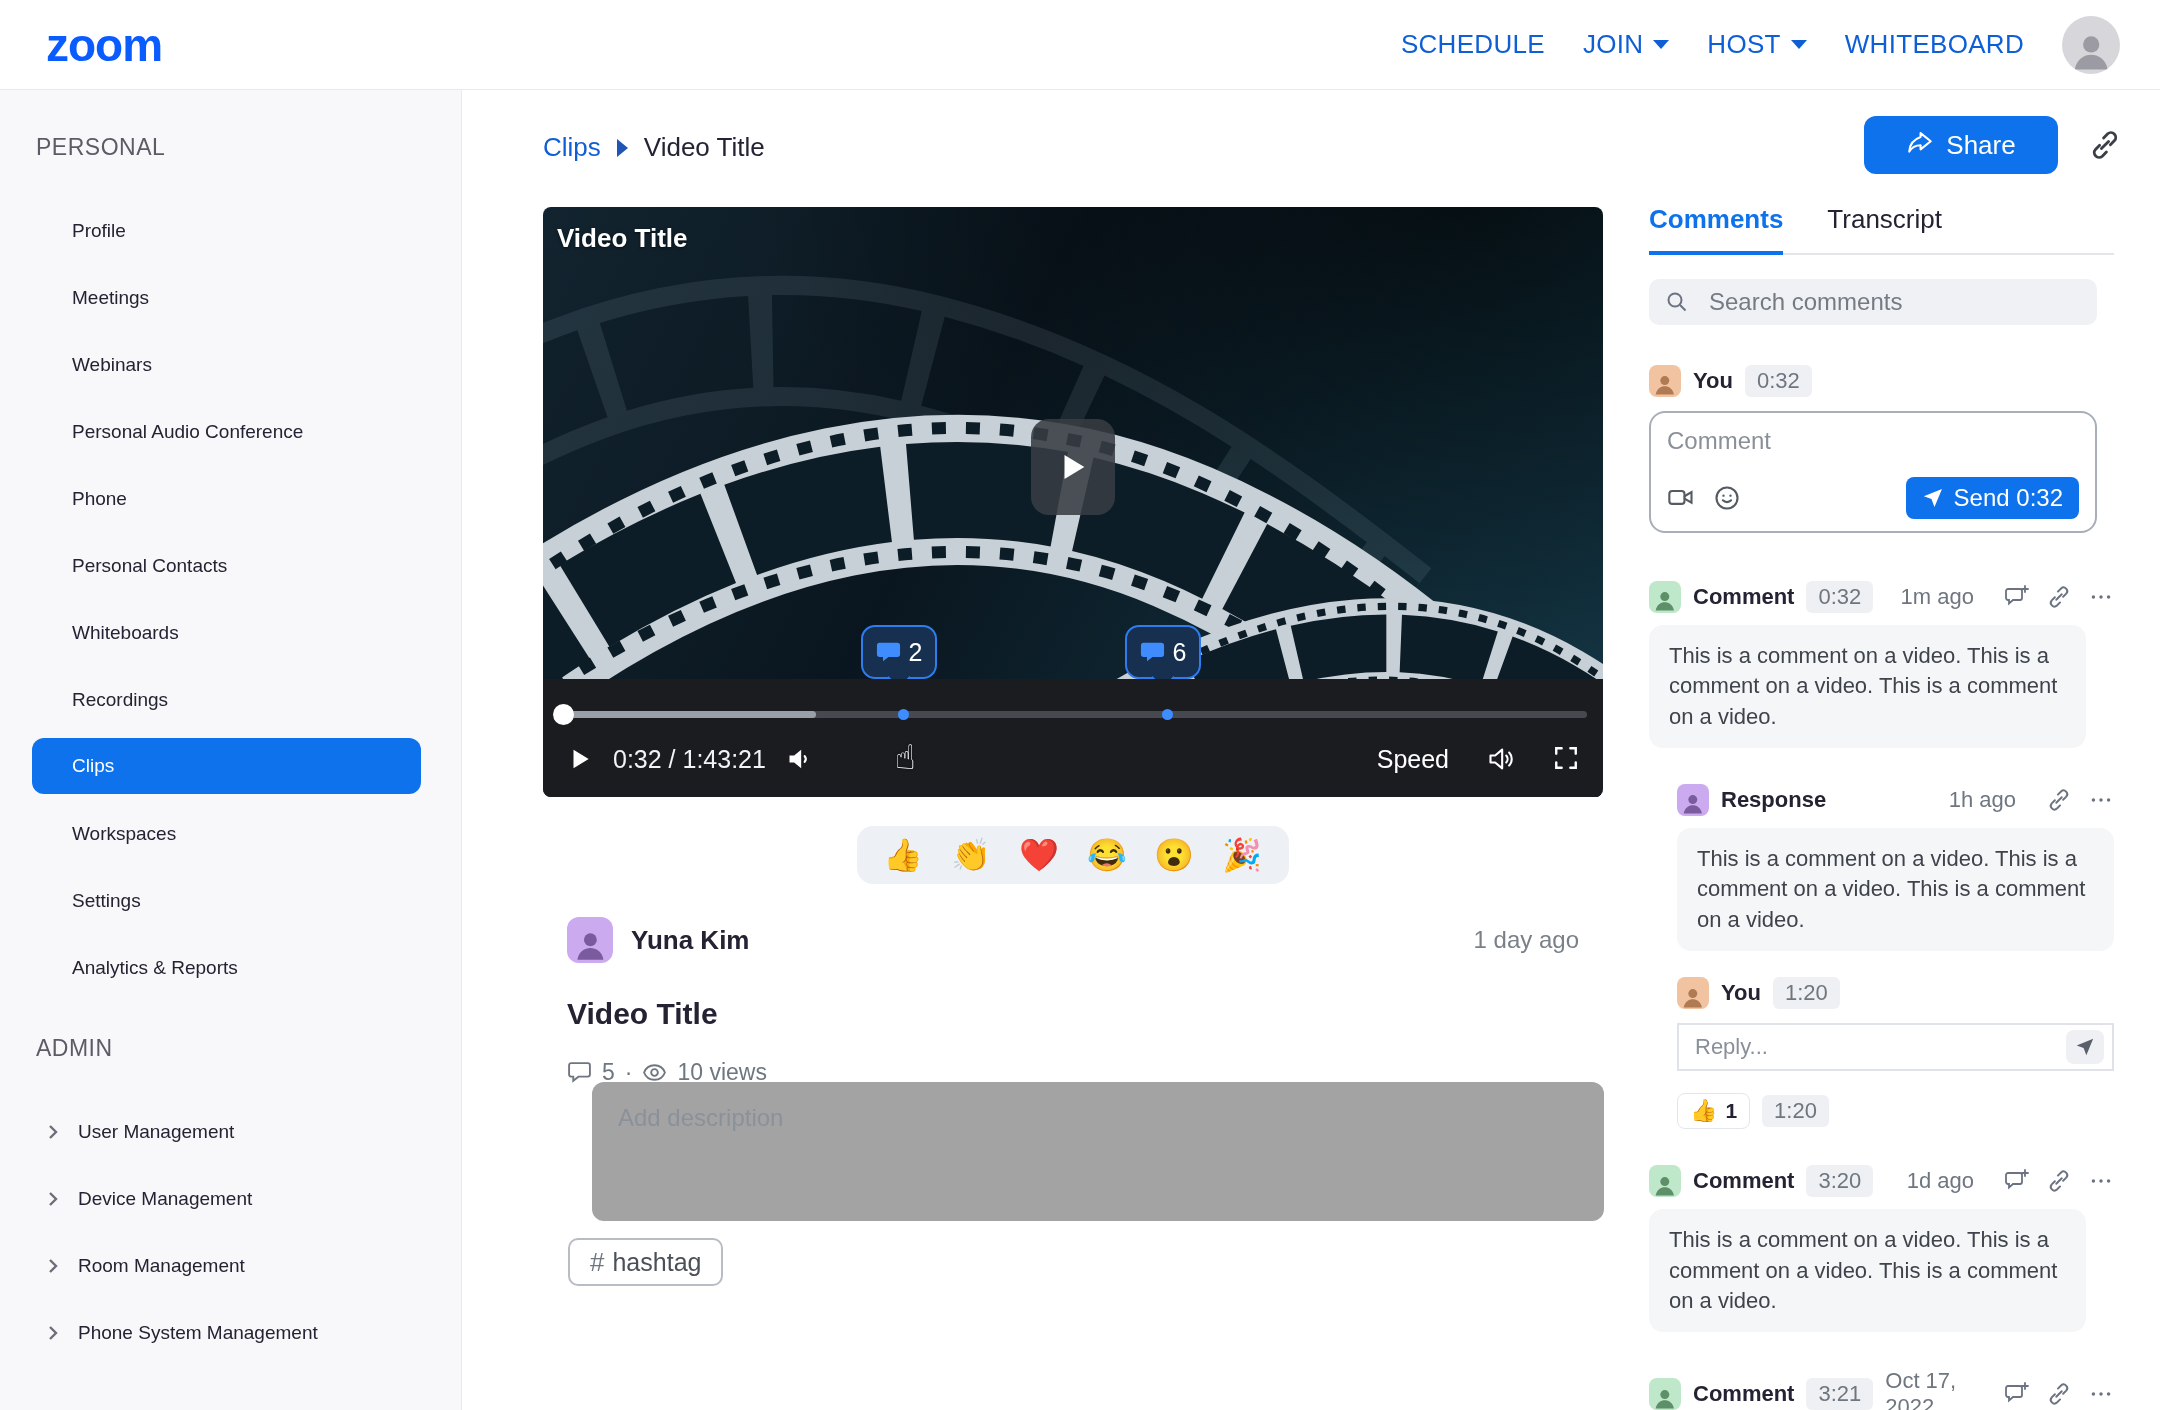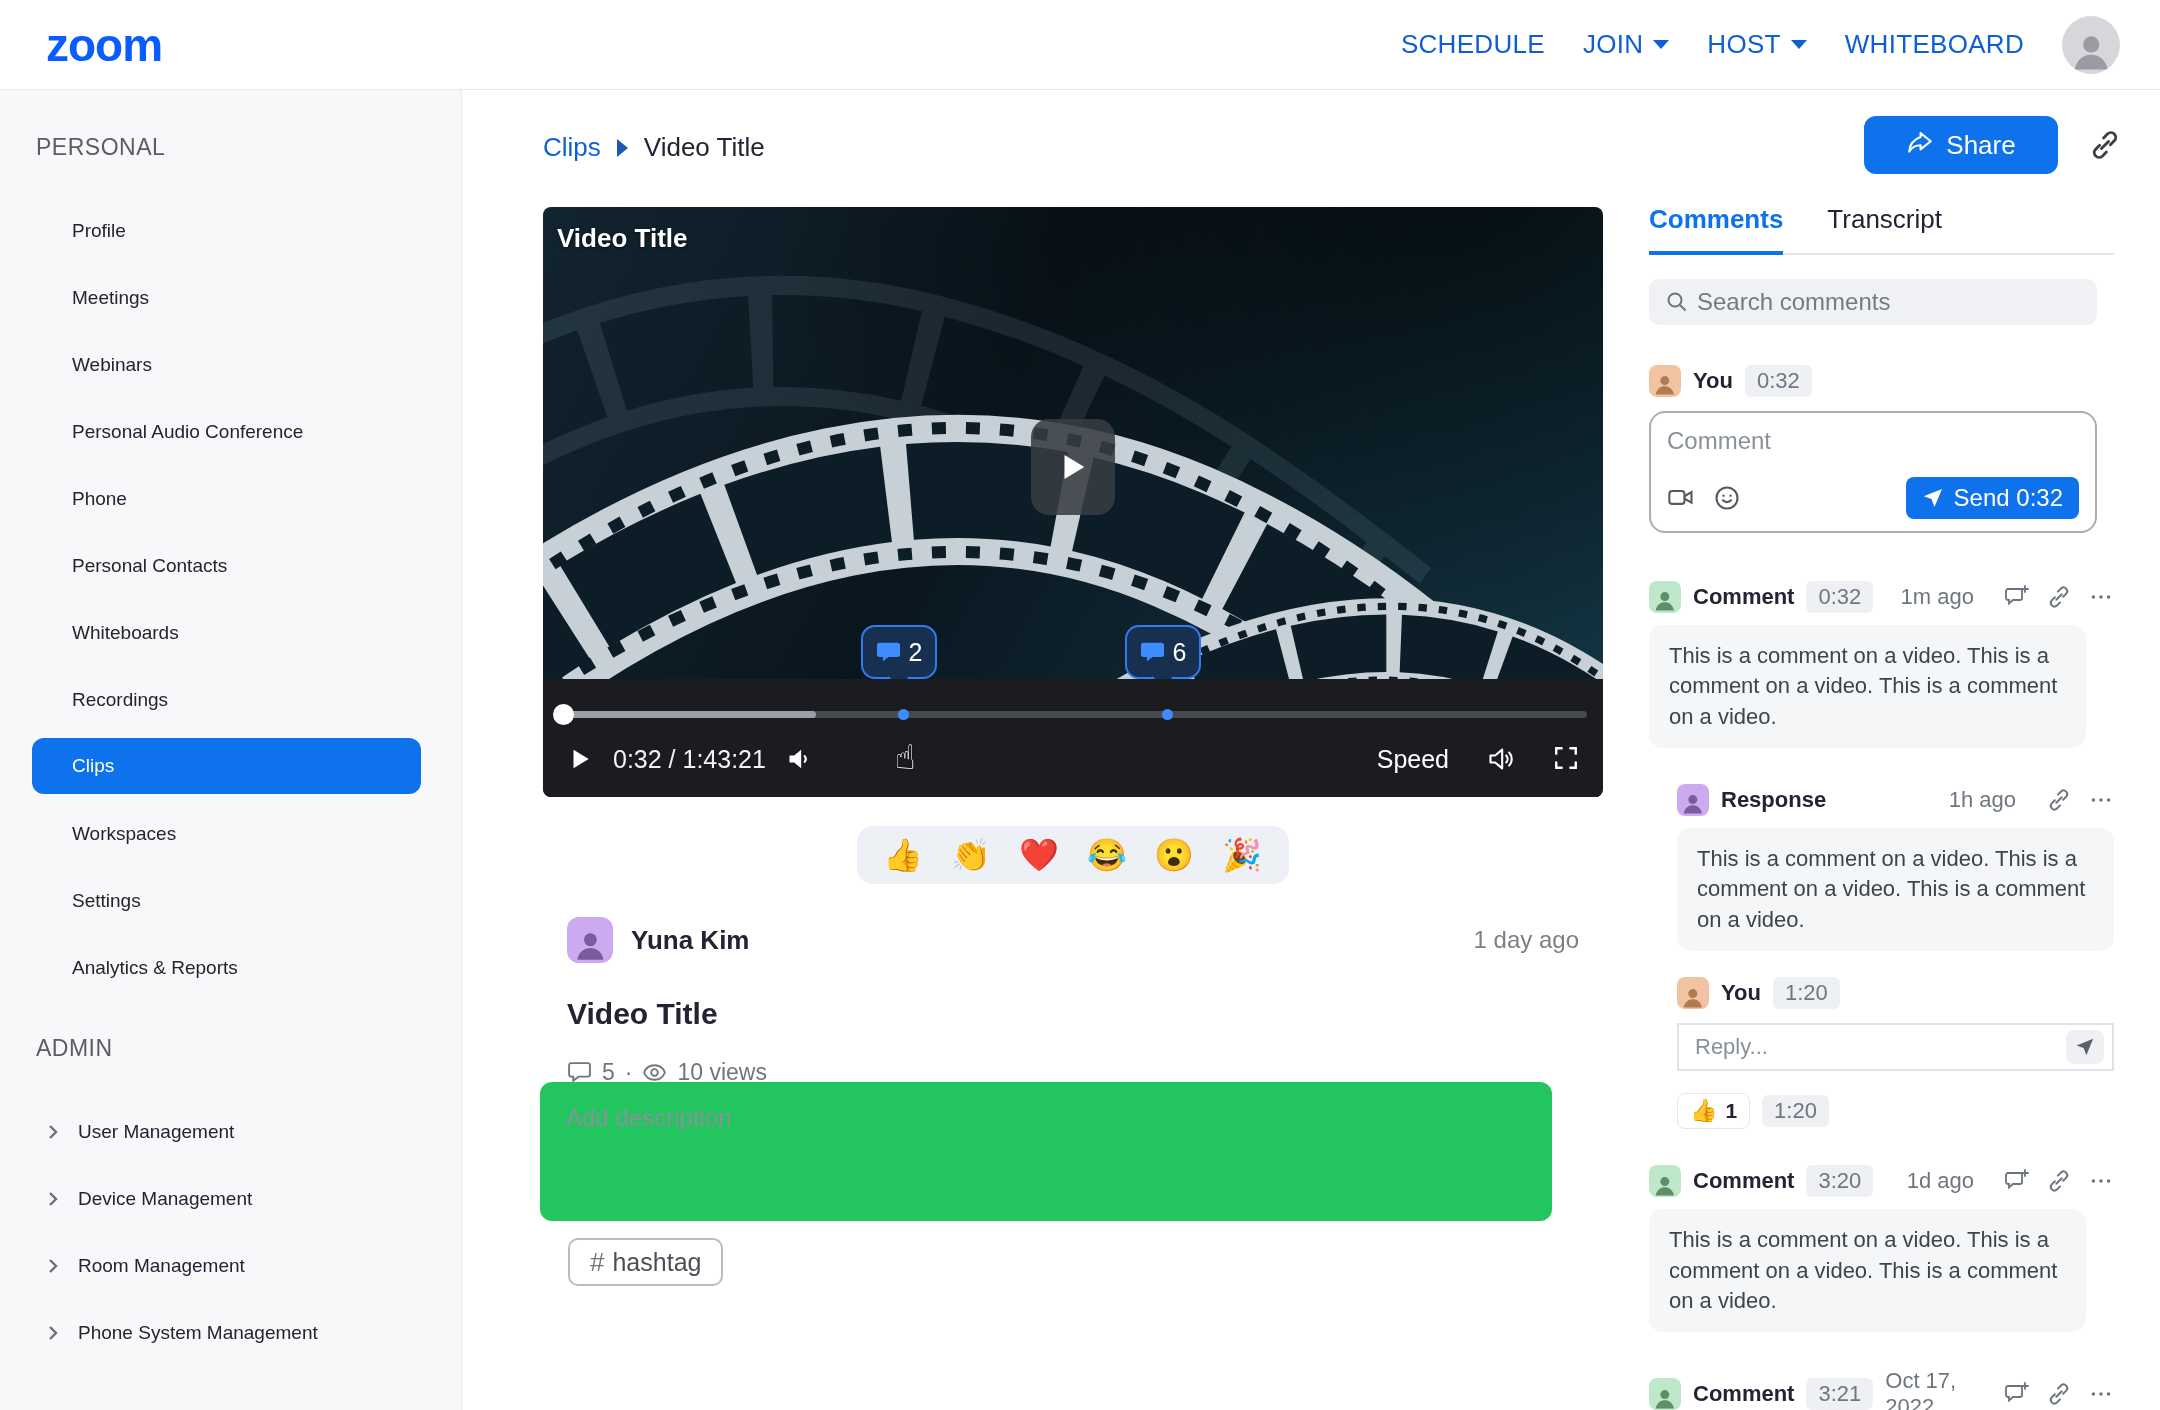--- a/index.html
+++ b/index.html
@@ -93,39 +93,39 @@
 
   
   .meta { position:absolute; left:567px; top:917px; width:1012px; }
   .meta-row1 { display:flex; align-items:center; gap:18px; }
   .avatar.author { width:46px; height:46px; background:#cbaaf0; }
   .author-name { font-size:26px; font-weight:600; }
   .posted { margin-left:auto; font-size:24px; color:#7a8088; }
   .v-title { margin-top:34px; font-size:30px; font-weight:bold; }
   .meta-row2 { margin-top:28px; display:flex; align-items:center; gap:10px; color:#6e7680; font-size:23px; }
   .meta-row2 svg { width:25px; height:25px; stroke:#6e7680; fill:none; stroke-width:1.8; }
-  .desc { position:absolute; left:540px; top:1082px; width:1012px; height:139px; background:#22c55e;
+  .desc { position:absolute; left:592px; top:1082px; width:1012px; height:139px; background:#a3a3a3;
           border-radius:12px; padding:22px 26px; }
   .desc textarea { width:100%; height:100%; background:transparent; border:none; outline:none; resize:none;
           font-family:inherit; font-size:24px; color:#3f444c; }
   .desc textarea::placeholder { color:#8b919a; }
   .hashtag { position:absolute; left:568px; top:1238px; height:48px; border:2px solid #b7bdc5;
              border-radius:10px; display:inline-flex; align-items:center; gap:8px; padding:0 20px;
              cursor:pointer; }
   .hash-sym { font-size:26px; color:#6e7680; font-weight:300; }
   .hash-lbl { font-size:25px; color:#4a5058; }
 
   
   .panel { position:absolute; left:1649px; top:204px; width:465px; }
   .tabs { display:flex; gap:44px; border-bottom:2px solid #e4e5e8; }
   .tab { font-size:26px; padding-bottom:16px; cursor:pointer; }
   .tab.active { color:#0e72ed; font-weight:600; border-bottom:4px solid #0e72ed; margin-bottom:-2px; }
   .tab.idle { color:#232333; font-weight:500; }
   .searchbox { margin-top:24px; height:46px; background:#f0f1f4; border-radius:10px; display:flex;
-               align-items:center; padding:0 16px; gap:8px; width:448px; }
+               align-items:center; padding:0 16px; gap:20px; width:448px; }
   .searchbox svg { width:24px; height:24px; stroke:#6b7280; fill:none; stroke-width:2; }
   .searchbox input { flex:1; border:none; outline:none; background:transparent; font-family:inherit;
                      font-size:24px; color:#3f444c; }
   .searchbox input::placeholder { color:#757b84; }
 
   .c-head { display:flex; align-items:center; gap:12px; }
   .avatar.sm { width:32px; height:32px; border-radius:8px; flex:none; }
   .bg-peach { background:#f2c3a0; } .bg-mint { background:#bfe7c9; } .bg-lav { background:#cbaaf0; }
   .c-author { font-size:22px; font-weight:600; }
   .chip { background:#eef0f3; border-radius:6px; padding:3px 12px; font-size:22px; color:#6e7680; }

